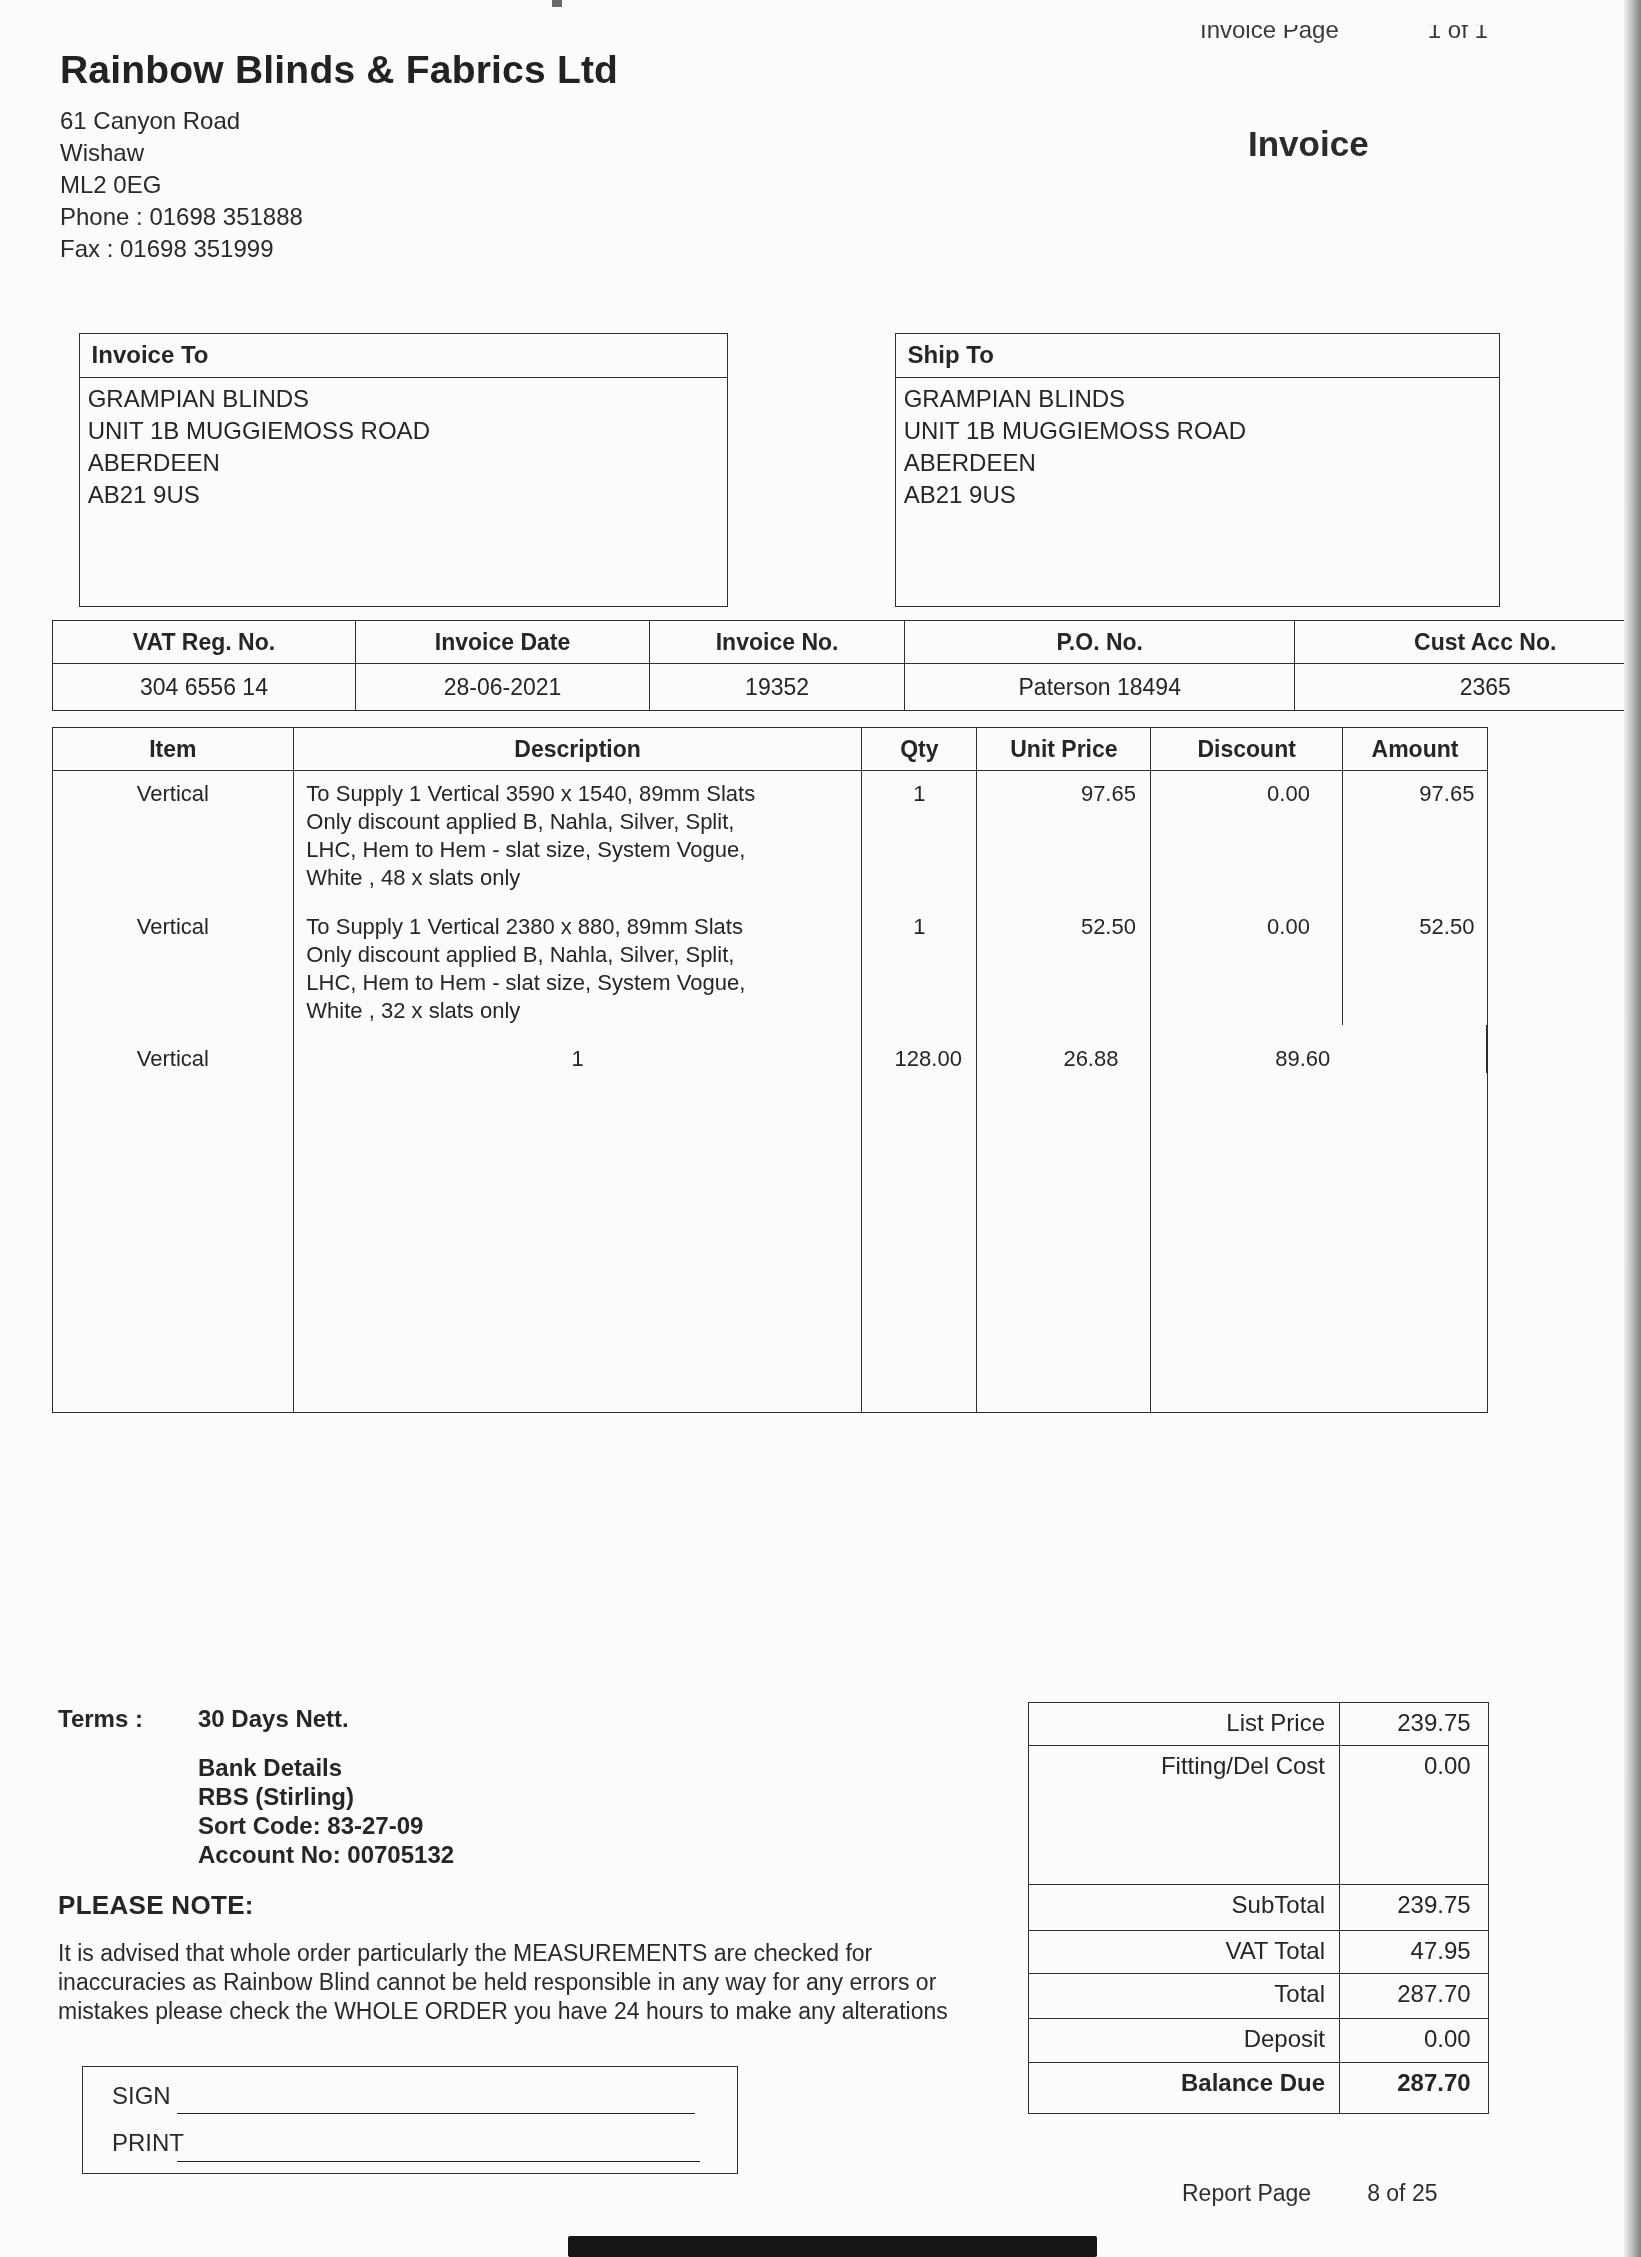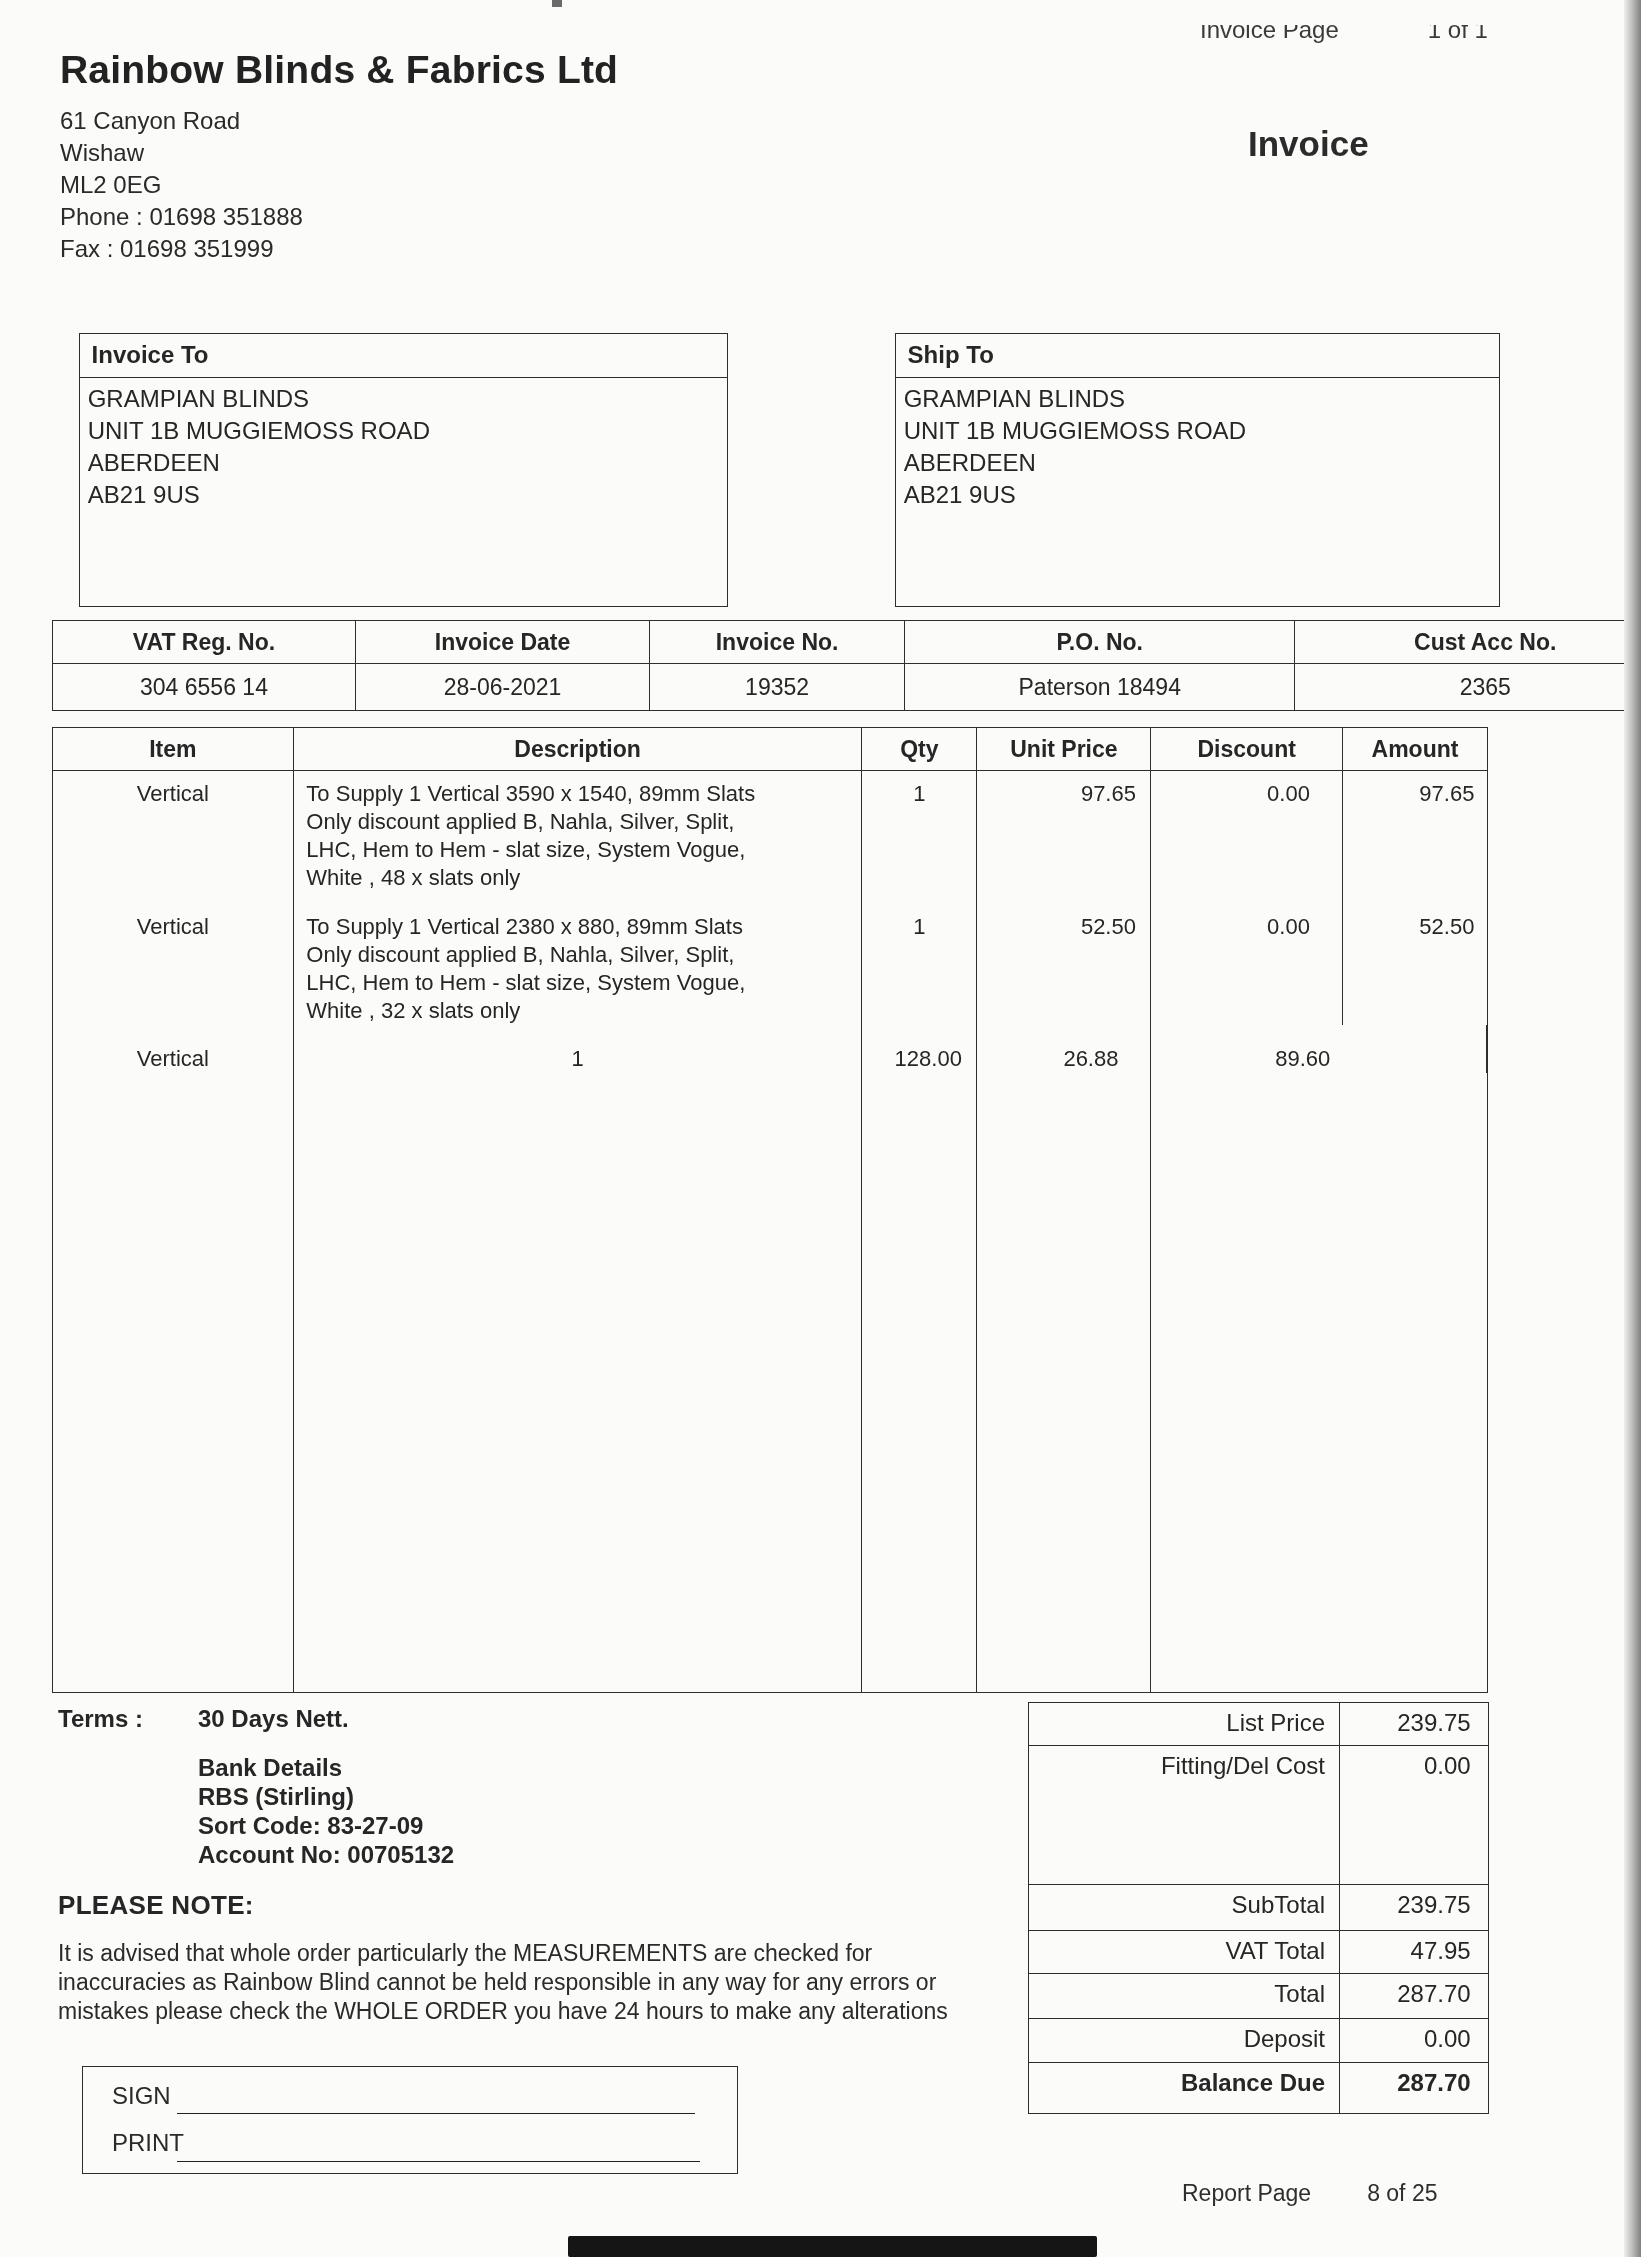--- a/index.html
+++ b/index.html
@@ -29,21 +29,21 @@
   .box-ship-to    { left:895px; top:333px; width:605px; height:274px; }
 
   
   .info-grid { left:52px; top:620px; width:1624px; height:91px; border:1.9px solid #2e2e2e;
     display:grid; grid-template-columns:277fr 269fr 233fr 357fr 347fr; grid-template-rows:43px 1fr; }
   .info-grid > div { display:flex; align-items:center; justify-content:center; font-size:23px; border-right:1.9px solid #2e2e2e; }
   .info-grid > div.lastcol { border-right:none; }
   .info-grid > div.ih { font-weight:bold; border-bottom:1.9px solid #2e2e2e; }
 
   
-  .items { left:52px; top:727px; width:1436px; height:966px; border:1.9px solid #2e2e2e; display:flex; flex-direction:column; }
+  .items { left:52px; top:727px; width:1436px; height:686px; border:1.9px solid #2e2e2e; display:flex; flex-direction:column; }
   .items-head { height:43px; flex:0 0 43px; display:grid; grid-template-columns:249fr 588fr 119fr 180fr 198fr 149fr; border-bottom:1.9px solid #2e2e2e; }
   .items-head > div { display:flex; align-items:center; justify-content:center; font-size:23px; font-weight:bold; border-right:1.9px solid #2e2e2e; }
   .items-head > div.lastcol { border-right:none; }
   .items-body { flex:1; display:grid; grid-template-columns:249fr 588fr 119fr 180fr 198fr 149fr; grid-template-rows:auto auto auto 1fr; font-size:22px; line-height:28px; }
   .items-body > div { border-right:1.9px solid #2e2e2e; }
   .items-body > div.lastcol { border-right:none; }
   .c-item { text-align:center; }
   .c-desc { padding-left:12.6px; padding-right:40px; }
   .c-qty  { text-align:center; }
   .c-up   { text-align:right; padding-right:14.5px; }

